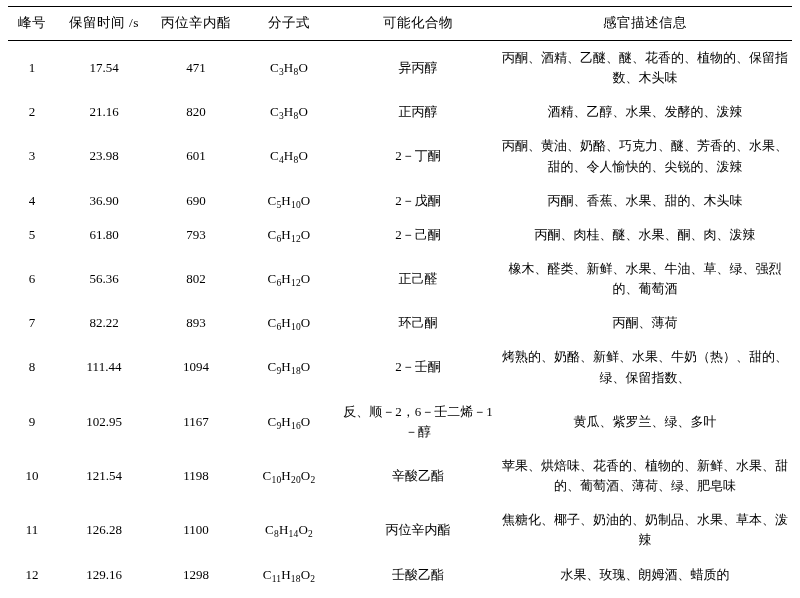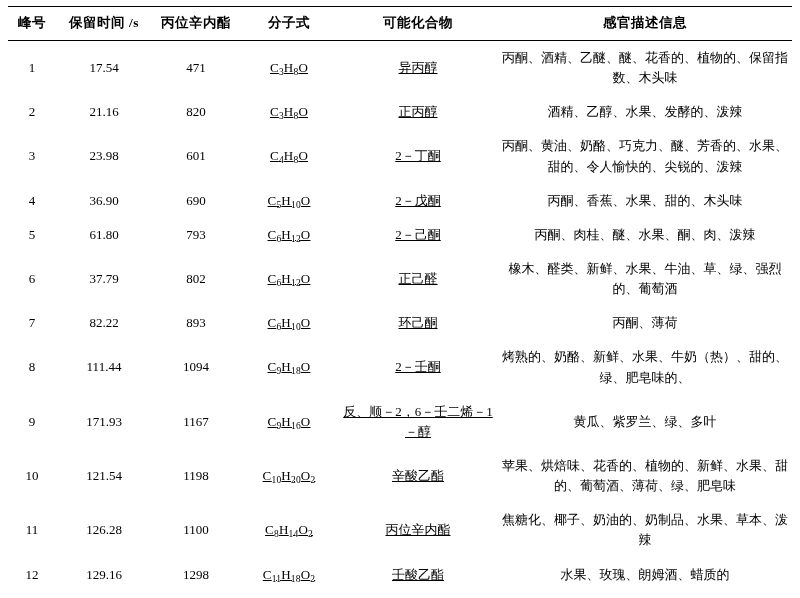--- a/index.html
+++ b/index.html
@@ -21,21 +21,21 @@
     box-sizing: border-box;
     padding: 0 8px;
   }
   table.data-table {
     width: 784px;
     border-collapse: collapse;
     table-layout: fixed;
     margin-top: 6px;
   }
   table.data-table thead th {
-    font-weight: bold;
+    font-weight: normal;
     font-size: 13.5px;
     padding: 7px 2px 8px 2px;
     text-align: center;
     vertical-align: middle;
     border-top: 1.6px solid #000;
     border-bottom: 1.1px solid #000;
     letter-spacing: 0.5px;
   }
   table.data-table tbody td {
     font-size: 13px;
@@ -58,26 +58,24 @@
   td.sensory {
     text-align: center;
     font-size: 12.5px;
     line-height: 1.6;
     padding-left: 10px;
     padding-right: 4px;
   }
   td.compound {
     font-size: 13px;
     line-height: 1.5;
-    text-decoration: underline;
   }
   td.formula {
     font-size: 13px;
     letter-spacing: 0.2px;
-    text-decoration: underline;
   }
   sub {
     font-size: 9.5px;
     vertical-align: baseline;
     position: relative;
     bottom: -3px;
   }
   .num { font-family: "Liberation Serif", serif; }
 </style>
 </head>
@@ -139,45 +137,45 @@
         <tr>
           <td class="num">5</td>
           <td class="num">61.80</td>
           <td class="num">793</td>
           <td class="formula"><span>C</span><sub>6</sub><span>H</span><sub>12</sub><span>O</span></td>
           <td class="compound">2－己酮</td>
           <td class="sensory">丙酮、肉桂、醚、水果、酮、肉、泼辣</td>
         </tr>
         <tr>
           <td class="num">6</td>
-          <td class="num">37.79</td>
+          <td class="num">56.36</td>
           <td class="num">802</td>
           <td class="formula"><span>C</span><sub>6</sub><span>H</span><sub>12</sub><span>O</span></td>
           <td class="compound">正己醛</td>
           <td class="sensory">橡木、醛类、新鲜、水果、牛油、草、绿、强烈的、葡萄酒</td>
         </tr>
         <tr>
           <td class="num">7</td>
           <td class="num">82.22</td>
           <td class="num">893</td>
           <td class="formula"><span>C</span><sub>6</sub><span>H</span><sub>10</sub><span>O</span></td>
           <td class="compound">环己酮</td>
           <td class="sensory">丙酮、薄荷</td>
         </tr>
         <tr>
           <td class="num">8</td>
           <td class="num">111.44</td>
           <td class="num">1094</td>
           <td class="formula"><span>C</span><sub>9</sub><span>H</span><sub>18</sub><span>O</span></td>
           <td class="compound">2－壬酮</td>
-          <td class="sensory">烤熟的、奶酪、新鲜、水果、牛奶（热）、甜的、绿、肥皂味的、</td>
+          <td class="sensory">烤熟的、奶酪、新鲜、水果、牛奶（热）、甜的、绿、保留指数、</td>
         </tr>
         <tr>
           <td class="num">9</td>
-          <td class="num">171.93</td>
+          <td class="num">102.95</td>
           <td class="num">1167</td>
           <td class="formula"><span>C</span><sub>9</sub><span>H</span><sub>16</sub><span>O</span></td>
           <td class="compound">反、顺－2，6－壬二烯－1－醇</td>
           <td class="sensory">黄瓜、紫罗兰、绿、多叶</td>
         </tr>
         <tr>
           <td class="num">10</td>
           <td class="num">121.54</td>
           <td class="num">1198</td>
           <td class="formula"><span>C</span><sub>10</sub><span>H</span><sub>20</sub><span>O</span><sub>2</sub></td>

